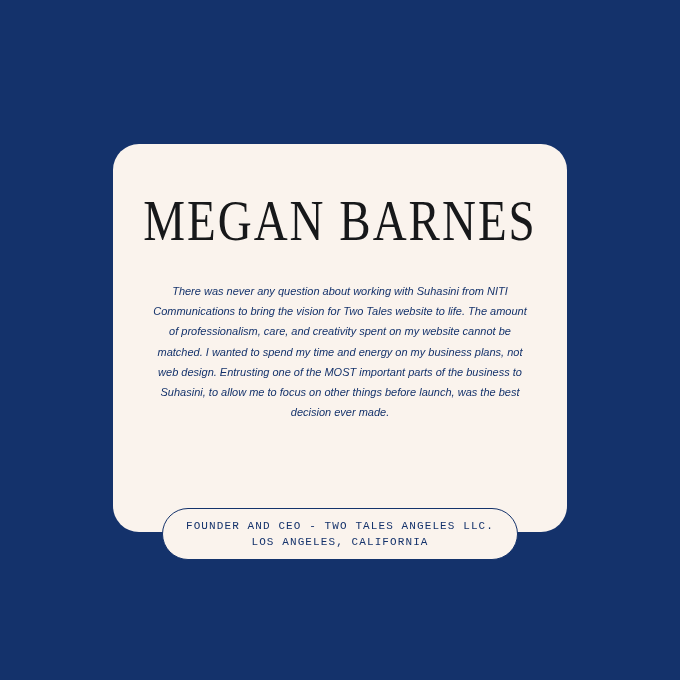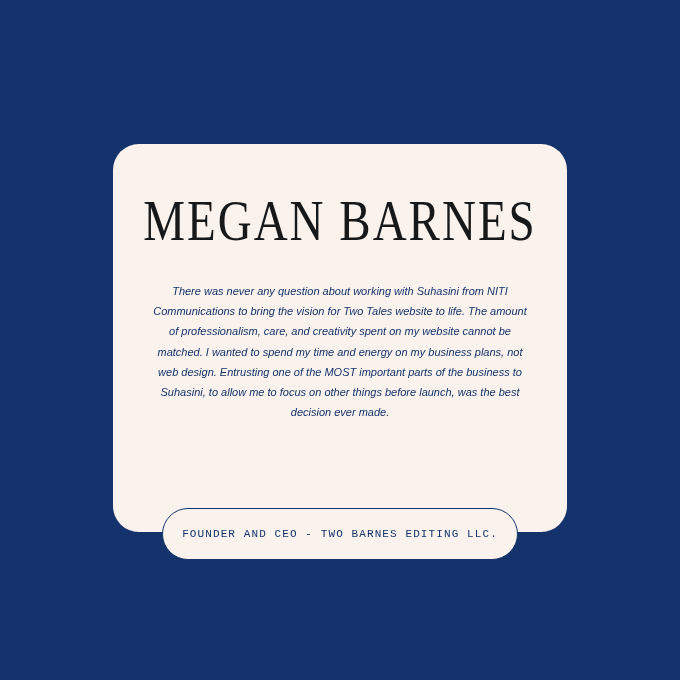--- a/index.html
+++ b/index.html
@@ -87,16 +87,17 @@
 
   <div class="testimonial-card">
     <h1 class="client-name">MEGAN BARNES</h1>
 
     <div class="quote-wrap">
       <p class="quote-text">There was never any question about working with Suhasini from NITI Communications to bring the vision for Two Tales website to life. The amount of professionalism, care, and creativity spent on my website cannot be matched. I wanted to spend my time and energy on my business plans, not web design. Entrusting one of the MOST important parts of the business to Suhasini, to allow me to focus on other things before launch, was the best decision ever made.</p>
     </div>
   </div>
 
   <div class="role-pill">
-    <span class="role-line">FOUNDER AND CEO - TWO BARNES EDITING LLC.</span>
+    <span class="role-line">FOUNDER AND CEO - TWO TALES ANGELES LLC.</span>
+    <span class="role-line">LOS ANGELES, CALIFORNIA</span>
   </div>
 
 </div>
 
 </body></html>

